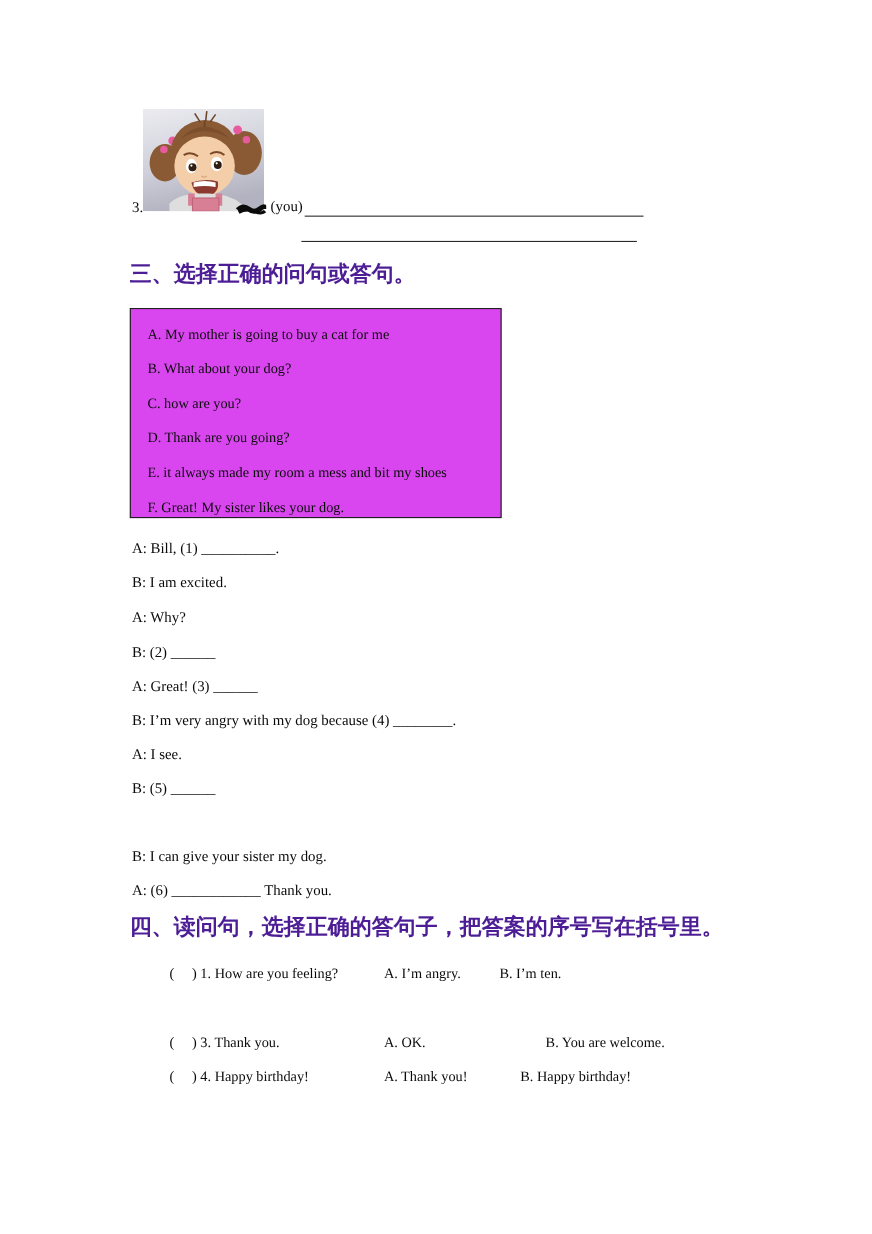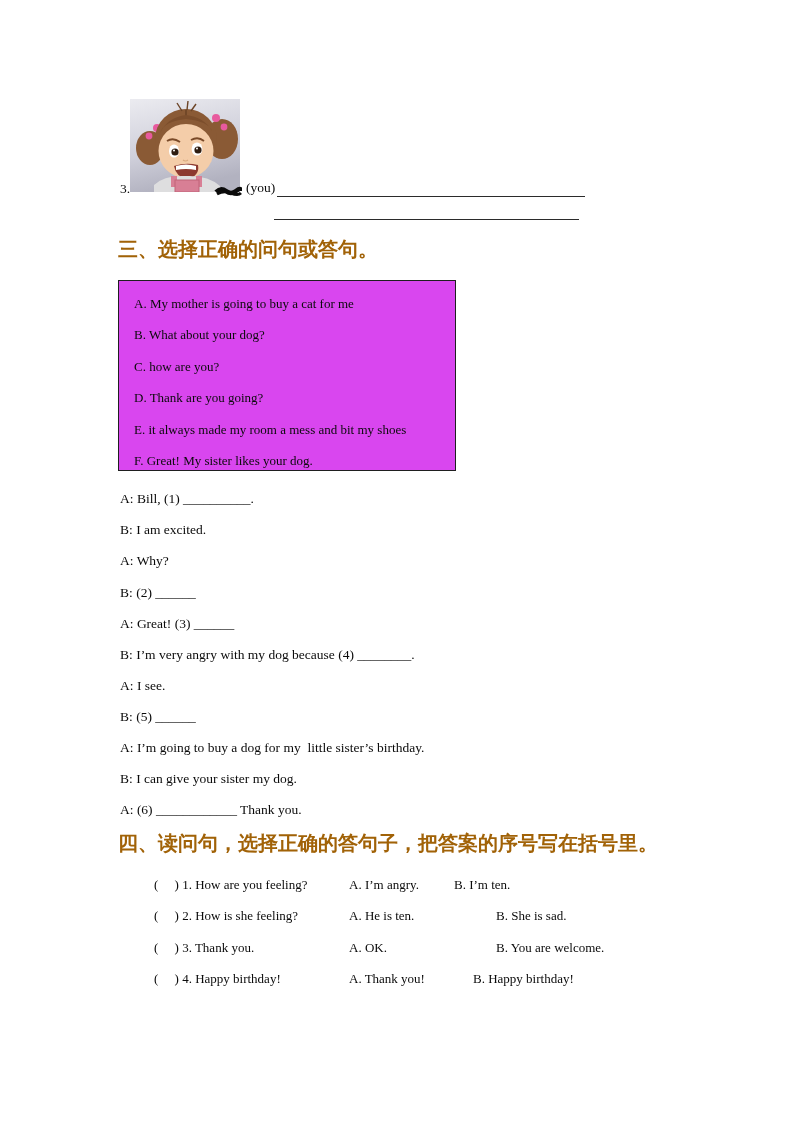--- a/index.html
+++ b/index.html
@@ -12,21 +12,21 @@
     color:#0a0a0a;
     overflow:hidden;
   }
   .abs{position:absolute;}
   .etext{font-size:13.5px;line-height:16px;white-space:pre;}
   .heading{
     font-family:"Liberation Sans", sans-serif;
     font-weight:bold;
     font-size:20px;
     line-height:24px;
-    color:#a16207;
+    color:#4c1d95;
     white-space:pre;
   }
   
   .girl-img{left:130px;top:99px;width:110px;height:93px;}
   .q3-num{left:120px;top:181px;}
   .scribble{left:214px;top:183px;width:28px;height:11px;}
   .q3-hint{left:246px;top:180px;}
   .ans-line{border-bottom:1px solid #2b2b2b;height:14px;}
   .ans-line-1{left:277px;top:182px;width:308px;}
   .ans-line-2{left:274px;top:205px;width:305px;}
@@ -130,35 +130,29 @@
   </div>
 
   <div class="abs etext dlg" style="top:491px">A: Bill, (1) __________.</div>
   <div class="abs etext dlg" style="top:522px">B: I am excited.</div>
   <div class="abs etext dlg" style="top:553px">A: Why?</div>
   <div class="abs etext dlg" style="top:585px">B: (2) ______</div>
   <div class="abs etext dlg" style="top:616px">A: Great! (3) ______</div>
   <div class="abs etext dlg" style="top:647px">B: I’m very angry with my dog because (4) ________.</div>
   <div class="abs etext dlg" style="top:678px">A: I see.</div>
   <div class="abs etext dlg" style="top:709px">B: (5) ______</div>
-  <div class="abs etext dlg" style="top:740px">A: I’m going to buy a dog for my  little sister’s birthday.</div>
   <div class="abs etext dlg" style="top:771px">B: I can give your sister my dog.</div>
   <div class="abs etext dlg" style="top:802px">A: (6) ____________ Thank you.</div>
 
   <div class="abs heading h4">四、读问句，选择正确的答句子，把答案的序号写在括号里。</div>
 
   <div class="abs qrow" style="top:877px">
     <span class="qp">(     ) 1. How are you feeling?</span>
     <span style="left:195px">A. I’m angry.</span>
     <span style="left:300px">B. I’m ten.</span>
-  </div>
-  <div class="abs qrow" style="top:908px">
-    <span class="qp">(     ) 2. How is she feeling?</span>
-    <span style="left:195px">A. He is ten.</span>
-    <span style="left:342px">B. She is sad.</span>
   </div>
   <div class="abs qrow" style="top:940px">
     <span class="qp">(     ) 3. Thank you.</span>
     <span style="left:195px">A. OK.</span>
     <span style="left:342px">B. You are welcome.</span>
   </div>
   <div class="abs qrow" style="top:971px">
     <span class="qp">(     ) 4. Happy birthday!</span>
     <span style="left:195px">A. Thank you!</span>
     <span style="left:319px">B. Happy birthday!</span>

